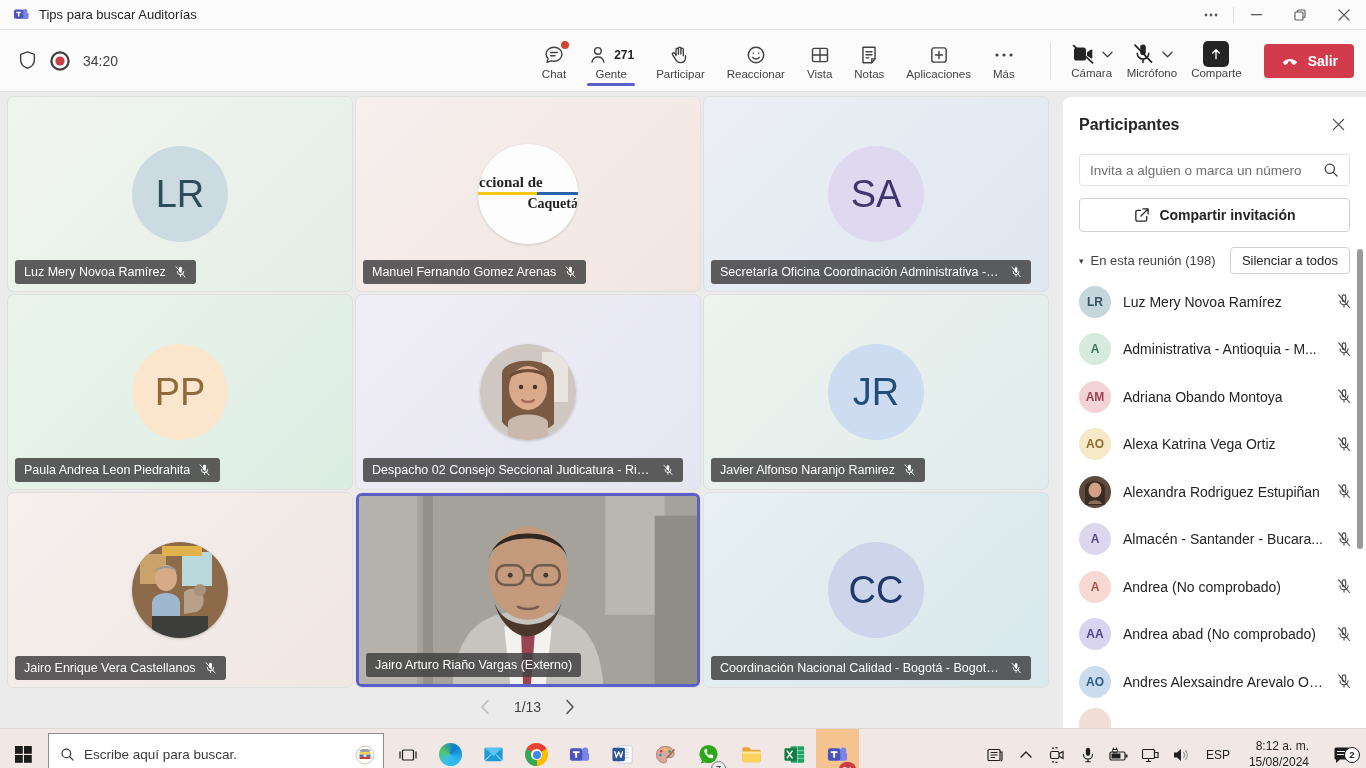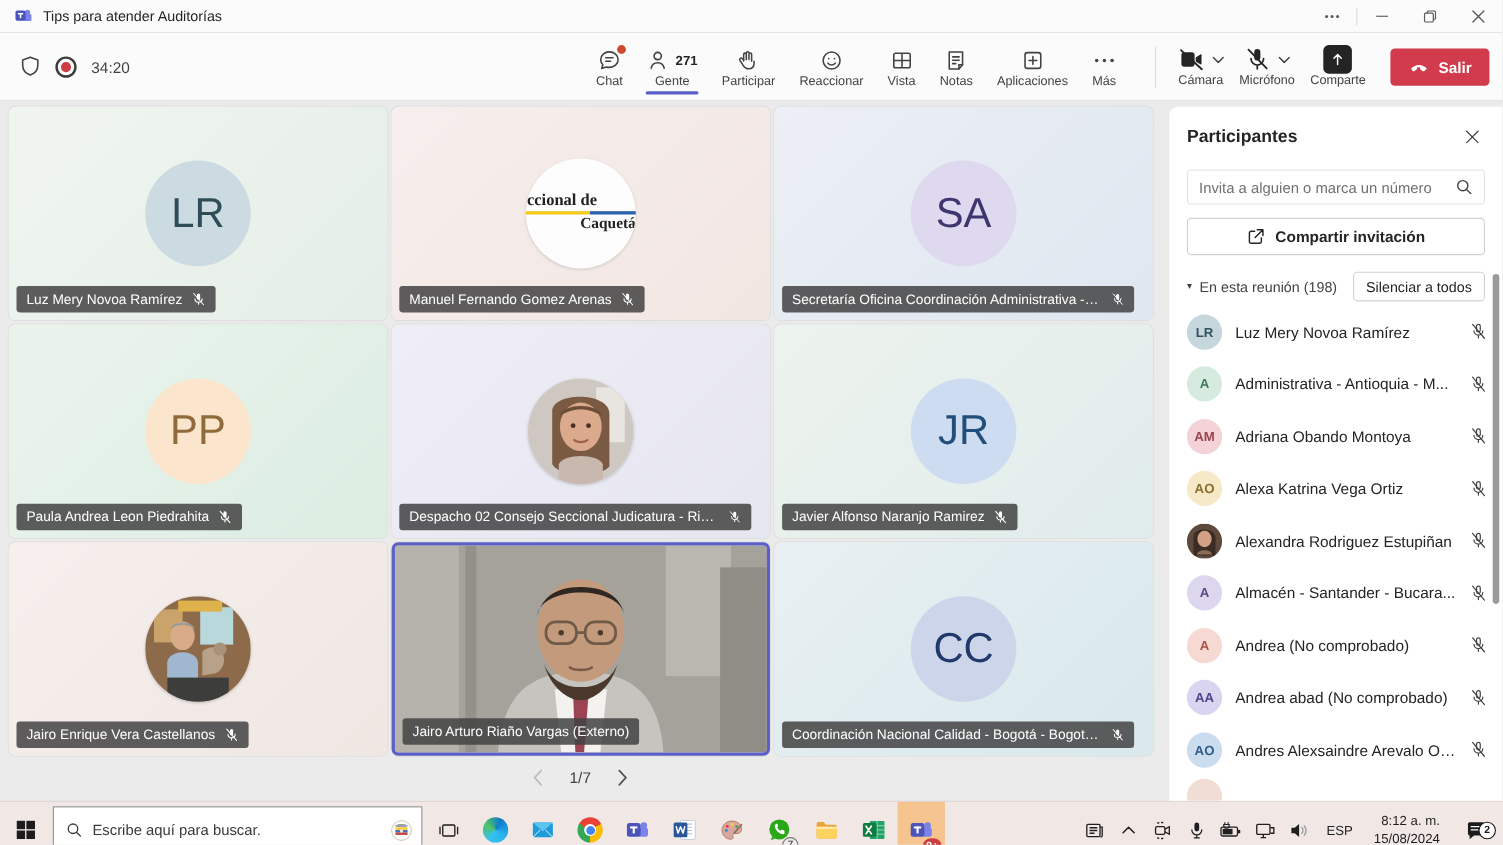--- a/index.html
+++ b/index.html
@@ -98,21 +98,21 @@
 
 <div class="titlebar">
   <div class="tb-app">
     <svg width="17" height="17" viewBox="0 0 24 24">
       <circle cx="17" cy="7.5" r="3.4" fill="#7b83eb"></circle>
       <rect x="12" y="9.5" width="10" height="9" rx="2" fill="#7b83eb"></rect>
       <rect x="1.5" y="5" width="13" height="13" rx="2.4" fill="#4b53bc"></rect>
       <rect x="4.6" y="8.2" width="6.8" height="1.9" fill="#fff"></rect>
       <rect x="7" y="8.2" width="2" height="6.6" fill="#fff"></rect>
     </svg>
-    <span class="tb-title">Tips para atender Auditorías</span>
+    <span class="tb-title">Tips para buscar Auditorías</span>
   </div>
   <div class="tb-controls">
     <div class="tb-btn">
       <svg width="14" height="4" viewBox="0 0 14 4">
           <circle cx="2" cy="2" r="1.4" fill="#5a5a5a"></circle>
           <circle cx="7" cy="2" r="1.4" fill="#5a5a5a"></circle>
           <circle cx="12" cy="2" r="1.4" fill="#5a5a5a"></circle>
         </svg>
     </div>
     <div class="tb-sep"></div>
@@ -431,21 +431,21 @@
         </div>
       </div>
     </div>
 
     <div class="pagination">
       <span class="pg-btn">
         <svg width="10" height="16" viewBox="0 0 10 16" fill="none" stroke="#bdbdbd" stroke-width="1.6" stroke-linecap="round" stroke-linejoin="round">
             <path d="M8 1.5L2 8l6 6.5"></path>
           </svg>
       </span>
-      <span class="pg-label">1/7</span>
+      <span class="pg-label">1/13</span>
       <span class="pg-btn">
         <svg width="10" height="16" viewBox="0 0 10 16" fill="none" stroke="#555" stroke-width="1.6" stroke-linecap="round" stroke-linejoin="round">
             <path d="M2 1.5L8 8l-6 6.5"></path>
           </svg>
       </span>
     </div>
   </div>
 
   <div class="panel">
     <div class="panel-head">

